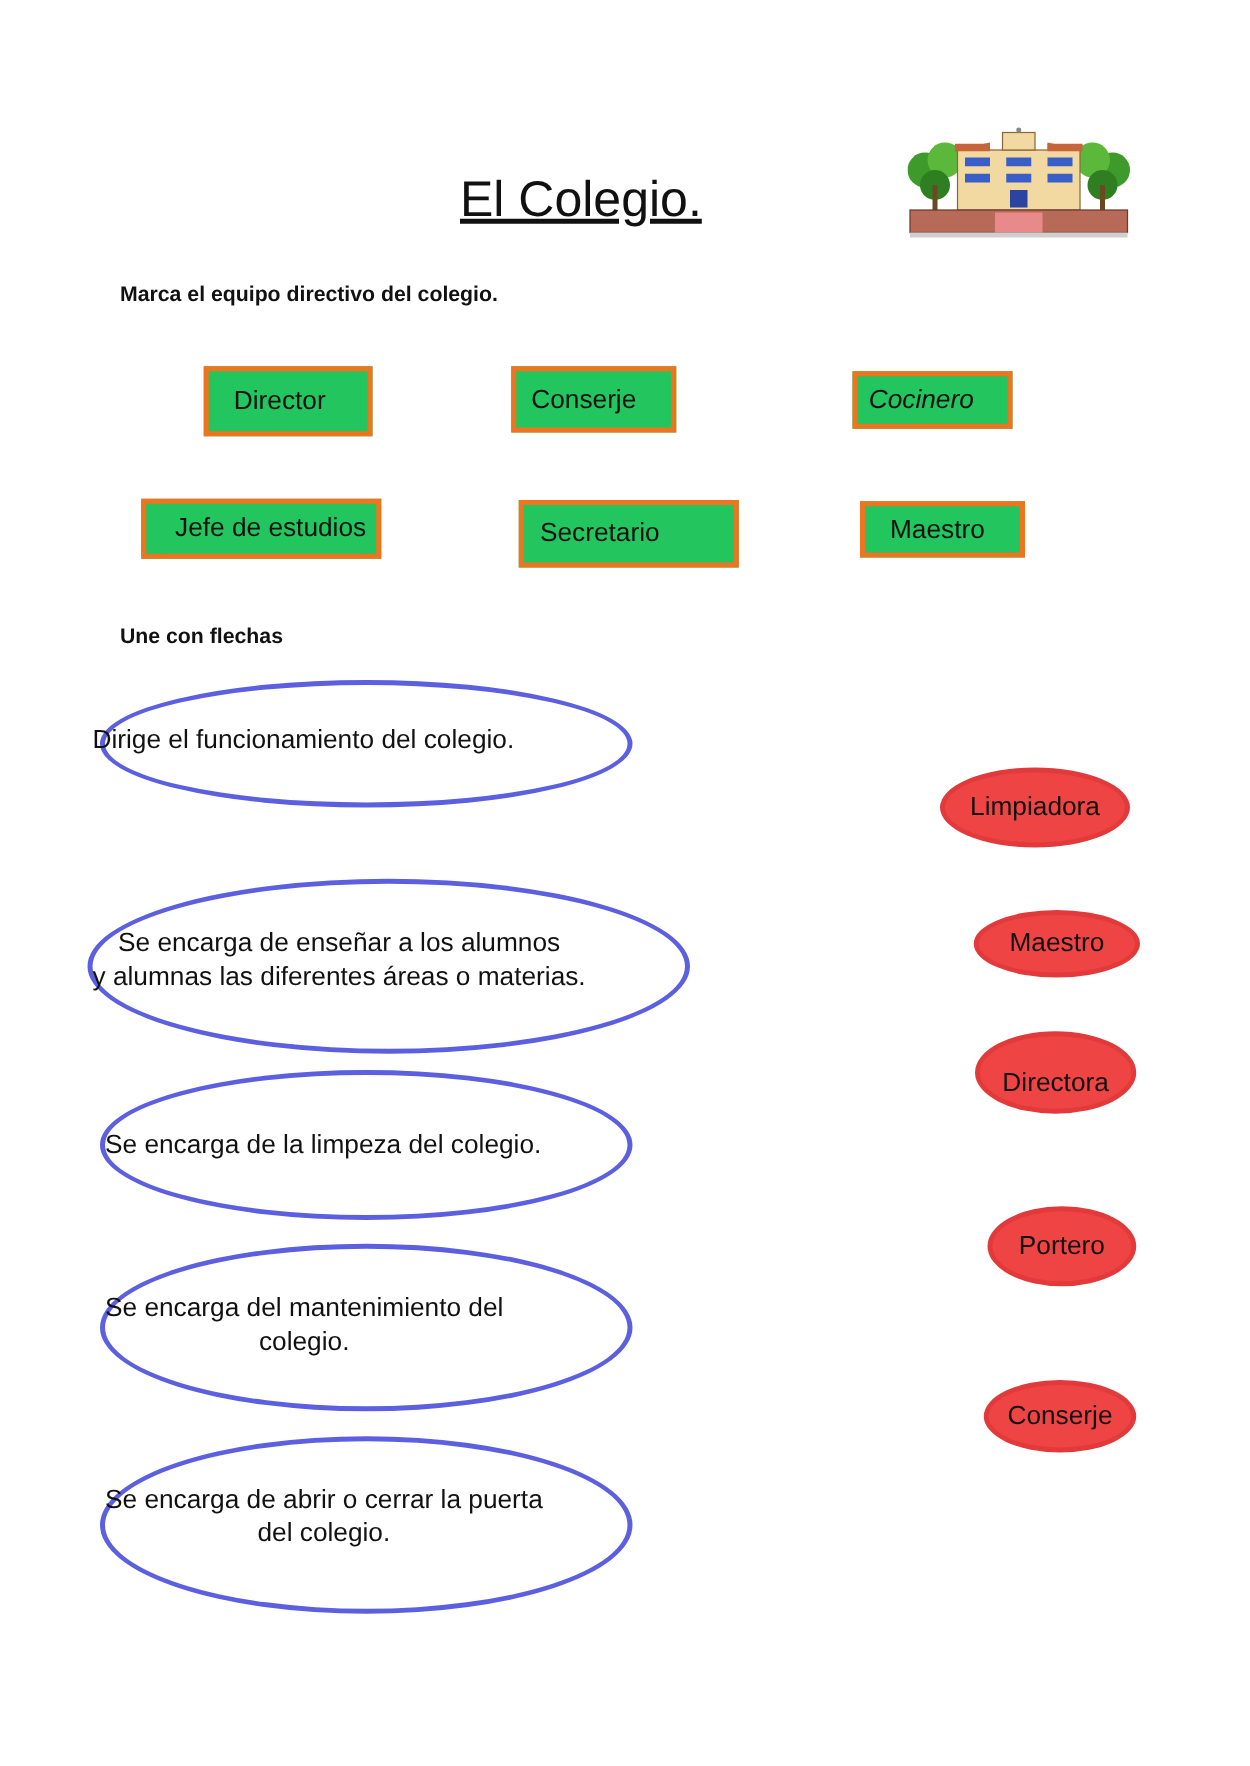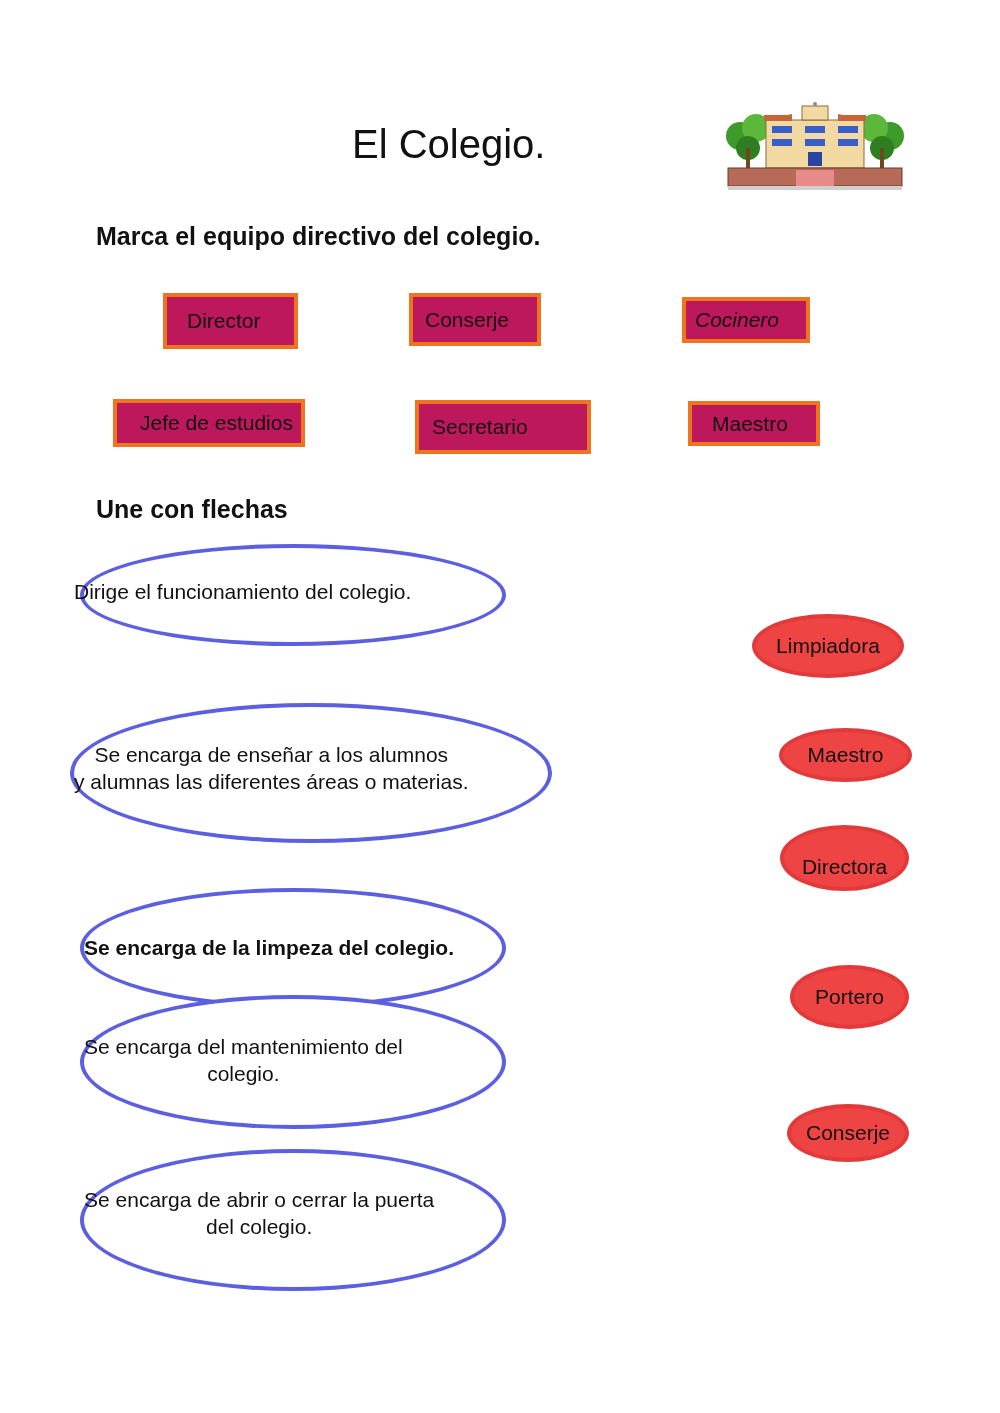--- a/index.html
+++ b/index.html
@@ -1,22 +1,22 @@
 <!DOCTYPE html>
 <html><head>
 <meta charset="utf-8">
 <style>
   html, body { margin: 0; padding: 0; background: #ffffff; }
   body { width: 1000px; height: 1413px; position: relative; overflow: hidden;
          font-family: "Liberation Sans", sans-serif; color: #111; }
   .abs { position: absolute; }
-  .title { left: 352px; top: 120px; font-size: 40px; font-weight: normal; margin: 0; line-height: 48px; }
-  .heading { font-size: 25px; font-weight: bold; margin: 0; line-height: 28px; }
+  .title { left: 352px; top: 120px; font-size: 40px; font-weight: normal; margin: 16px; line-height: 48px; text-decoration: underline; }
+  .heading { font-size: 17px; font-weight: bold; margin: 0; line-height: 28px; }
   .box { position: absolute; border: 4px solid #ee7420; box-sizing: border-box;
-         display: flex; align-items: center; font-size: 21px; background: #be185d; }
+         display: flex; align-items: center; font-size: 21px; background: #22c55e; }
   .box span { display: block; }
   .oval-blue { position: absolute; border: 4px solid #5b5fe0; border-radius: 50%;
                box-sizing: border-box; display: flex; align-items: center; justify-content: flex-start;
                text-align: center; font-size: 21px; line-height: 27px; background: #fff; }
   .oval-red { position: absolute; border: 4px solid #e23a3a; border-radius: 50%;
               box-sizing: border-box; display: flex; align-items: center; justify-content: center;
               font-size: 21px; background: #ef4444; }
   .pre { white-space: pre; }
 </style>
 </head>
@@ -81,21 +81,21 @@
 
 <h2 class="abs heading" style="left:96px; top:495px;">Une con flechas</h2>
 
 <div class="oval-blue" style="left:80px; top:544px; width:426px; height:102px;">
   <span class="pre" style="margin-left:-10px; margin-top:-8px;">Dirige el funcionamiento del colegio.</span>
 </div>
 <div class="oval-blue" style="left:70px; top:703px; width:482px; height:140px;">
   <span class="pre" style="margin-top:-10px;">Se encarga de enseñar a los alumnos
 y alumnas las diferentes áreas o materias.</span>
 </div>
-<div class="oval-blue" style="left:80px; top:888px; width:426px; height:120px;font-weight:bold;">
+<div class="oval-blue" style="left:80px; top:856px; width:426px; height:120px;">
   <span class="pre" style="margin-top:-2px;">Se encarga de la limpeza del colegio.</span>
 </div>
 <div class="oval-blue" style="left:80px; top:995px; width:426px; height:134px;">
   <span class="pre" style="margin-top:-5px;">Se encarga del mantenimiento del
 colegio.</span>
 </div>
 <div class="oval-blue" style="left:80px; top:1149px; width:426px; height:142px;">
   <span class="pre" style="margin-top:-14px;">Se encarga de abrir o cerrar la puerta
 del colegio.</span>
 </div>

